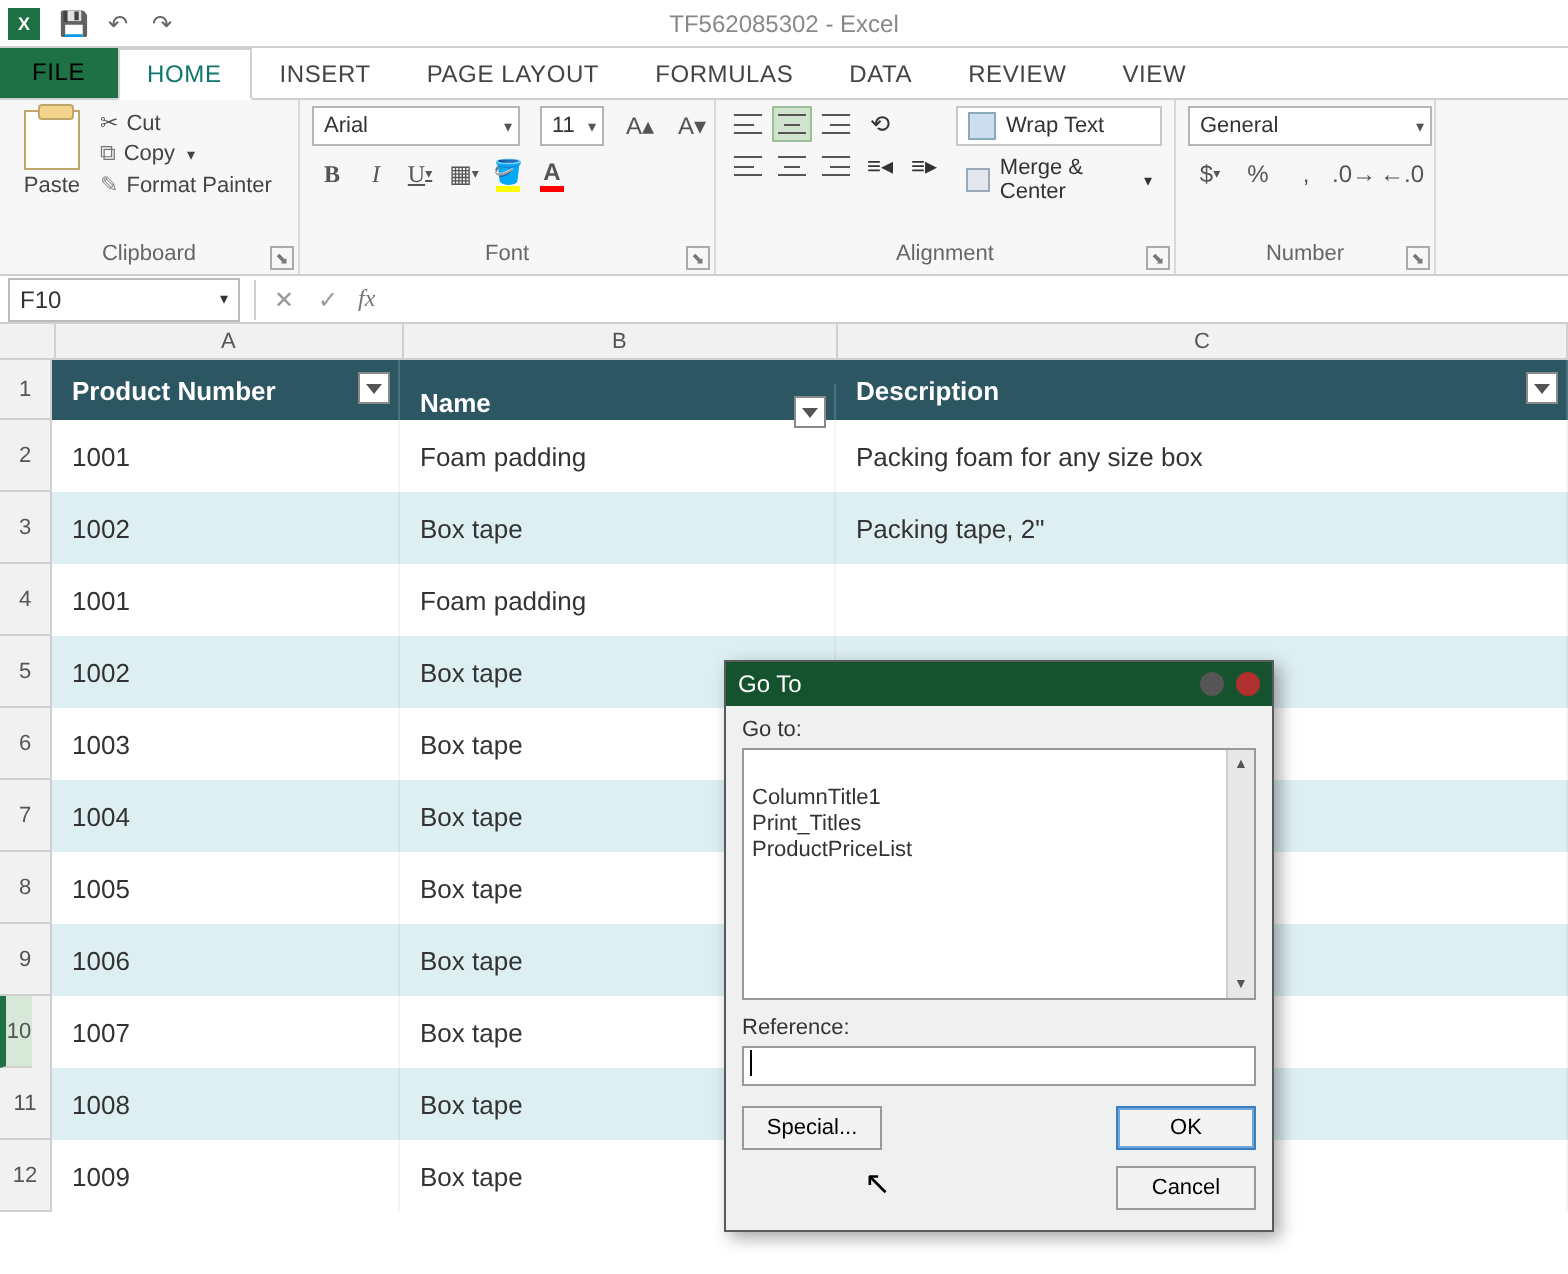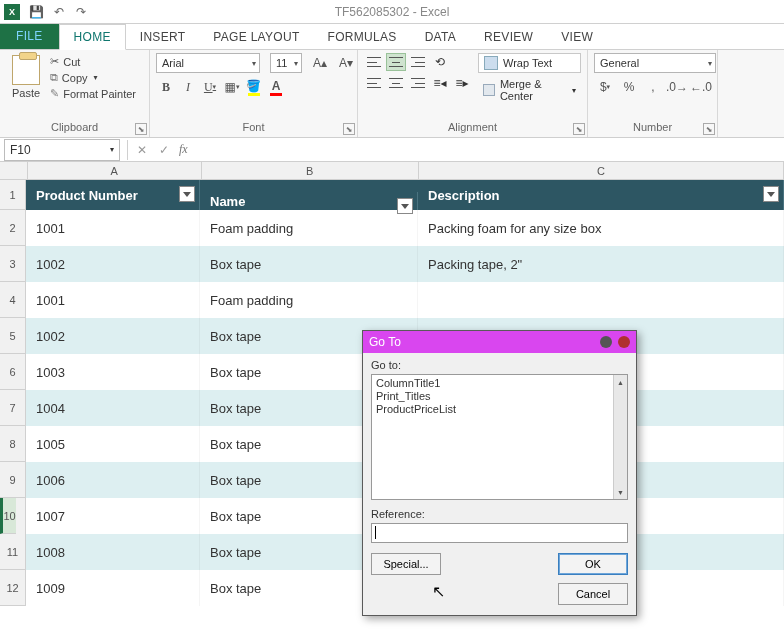--- a/index.html
+++ b/index.html
@@ -32,21 +32,21 @@
   .qat-icon {
     width:18px;height:18px;display:flex;align-items:center;justify-content:center;
     margin:0 2px;cursor:pointer;font-size:12px;color:#666;
   }
   .qat-icon.save{color:#7a4ea0;}
   .title-center{position:absolute;left:50%;transform:translateX(-50%);color:#888;font-size:12px;white-space:nowrap;}
 
   
   .menutabs{height:26px;background:#fff;display:flex;align-items:flex-end;border-bottom:1px solid #d0d0d0;}
   .tab{padding:5px 14px;font-size:12px;color:#444;cursor:pointer;text-transform:uppercase;letter-spacing:.3px;}
-  .tab.file{background:#1e7145;color:#7dd3fc;padding:6px 16px;}
+  .tab.file{background:#1e7145;color:#000000;padding:6px 16px;}
   .tab.active{color:#0f766e;background:#fff;border:1px solid #d0d0d0;border-bottom:1px solid #fff;margin-bottom:-1px;}
 
   
   .ribbon{height:88px;background:#f7f7f7;border-bottom:1px solid #cfcfcf;display:flex;}
   .group{border-right:1px solid #d8d8d8;display:flex;flex-direction:column;justify-content:space-between;padding:3px 6px;position:relative;}
   .group-label{text-align:center;font-size:11px;color:#666;padding:1px 0;}
   .group-body{flex:1;display:flex;align-items:flex-start;}
 
   
   .g-clip{width:150px;}
@@ -137,26 +137,26 @@
   .hc.C{width:366px;}
   .datarow{display:flex;height:36px;}
   .datarow.even{background:#ddeff1;}
   .dc{border-right:1px solid rgba(0,0,0,0.04);display:flex;align-items:center;padding:0 10px;font-size:13px;color:#333;}
   .dc.A{width:174px;}
   .dc.B{width:218px;}
   .dc.C{width:366px;}
 
   
   .dialog{position:absolute;left:362px;top:330px;width:275px;background:#f0f0f0;border:1px solid #5a5a5a;box-shadow:3px 3px 8px rgba(0,0,0,.35);font-size:11px;}
-  .dlg-title{height:22px;background:#d946ef;color:#fff;display:flex;align-items:center;justify-content:space-between;padding:0 6px;font-size:12px;}
+  .dlg-title{height:22px;background:#14532d;color:#fff;display:flex;align-items:center;justify-content:space-between;padding:0 6px;font-size:12px;}
   .dlg-ctrls{display:flex;gap:6px;}
   .dlg-ctrl{width:12px;height:12px;border-radius:50%;cursor:pointer;}
   .dbody{padding:6px 8px 10px;}
   .dlabel{margin-bottom:3px;}
-  .listbox{width:100%;height:126px;background:#fff;border:1px solid #999;position:relative;padding:2px 14px 2px 4px;overflow:hidden;}
+  .listbox{width:100%;height:126px;background:#fff;border:1px solid #999;position:relative;padding:18px 14px 2px 4px;overflow:hidden;}
   .listbox .sb{position:absolute;right:0;top:0;bottom:0;width:14px;background:#e8e8e8;border-left:1px solid #ccc;}
   .listbox .sb .up,.listbox .sb .dn{height:14px;display:flex;align-items:center;justify-content:center;font-size:7px;color:#555;}
   .listbox .sb .up{position:absolute;top:0;left:0;right:0;}
   .listbox .sb .dn{position:absolute;bottom:0;left:0;right:0;}
   .litem{font-size:11px;line-height:13px;}
   .refinput{width:100%;height:20px;border:1px solid #999;background:#fff;padding:1px 3px;position:relative;}
   .caret{display:inline-block;width:1px;height:13px;background:#000;animation:blink 1s step-start infinite;vertical-align:middle;}
   @keyframes blink{50%{opacity:0;}}
   .btnrow{display:flex;justify-content:space-between;margin-top:10px;}
   .dbtn{min-width:70px;height:22px;border:1px solid #999;background:#f3f3f3;font-size:11px;cursor:pointer;display:flex;align-items:center;justify-content:center;}

